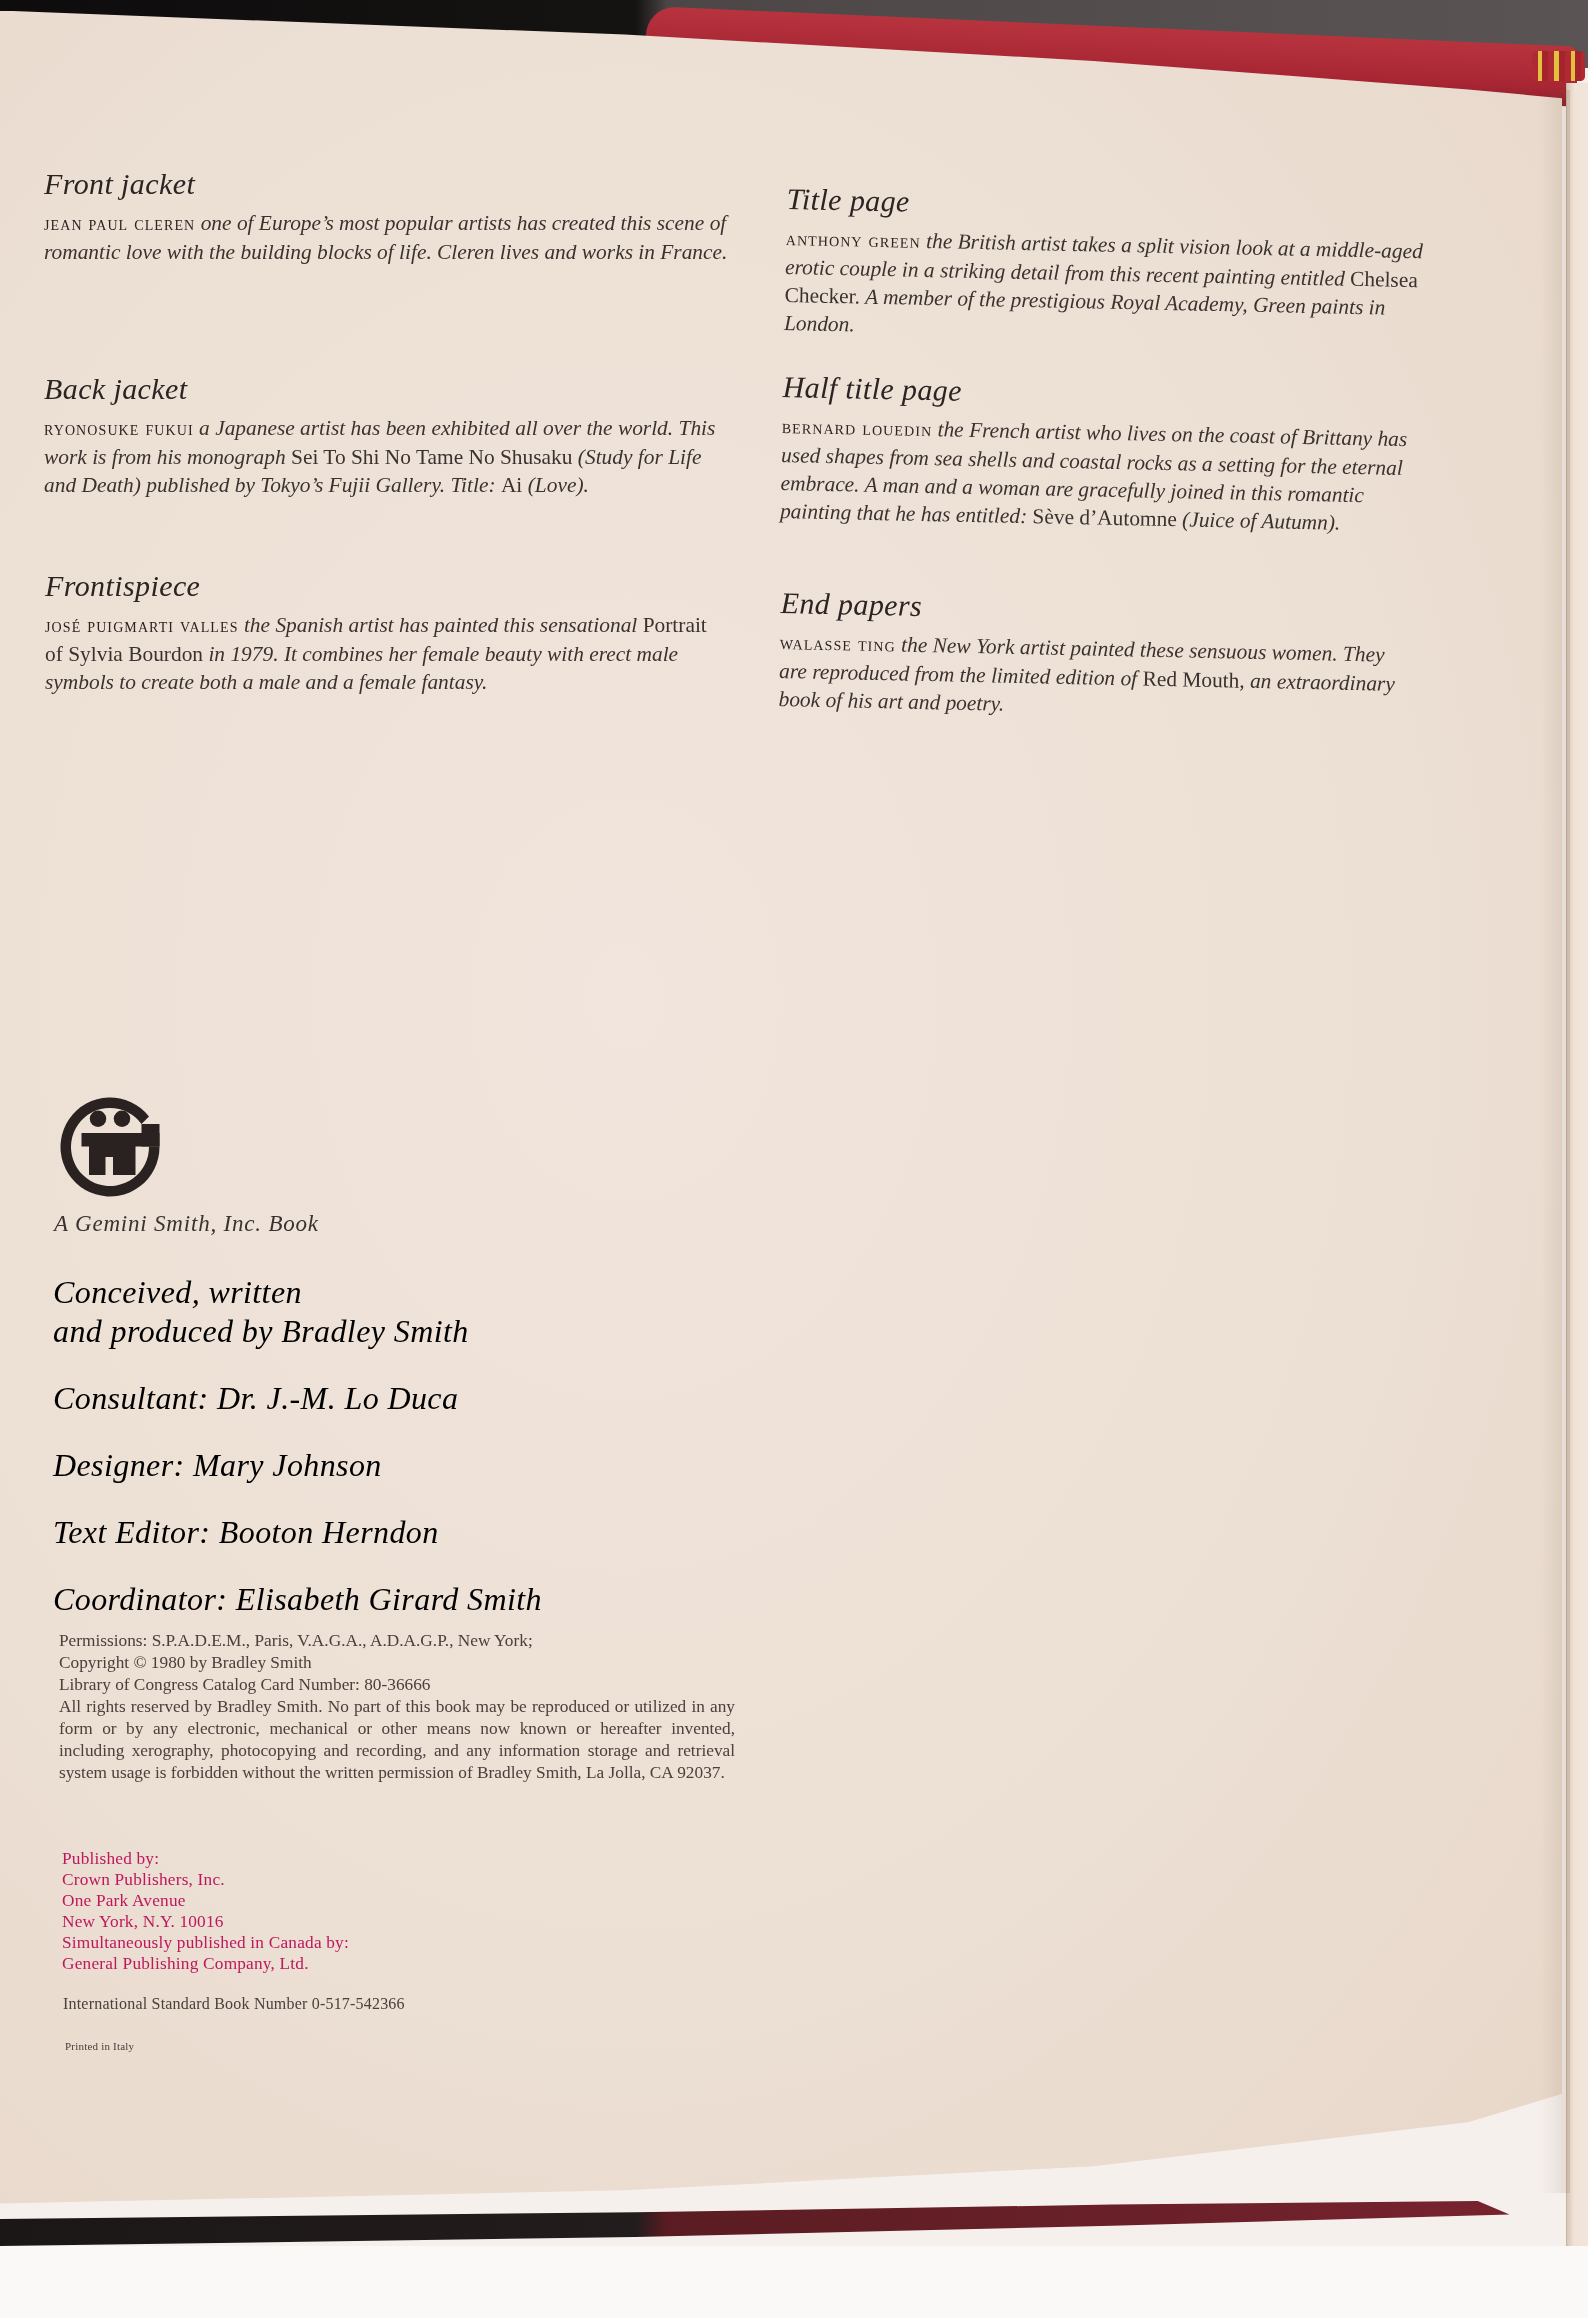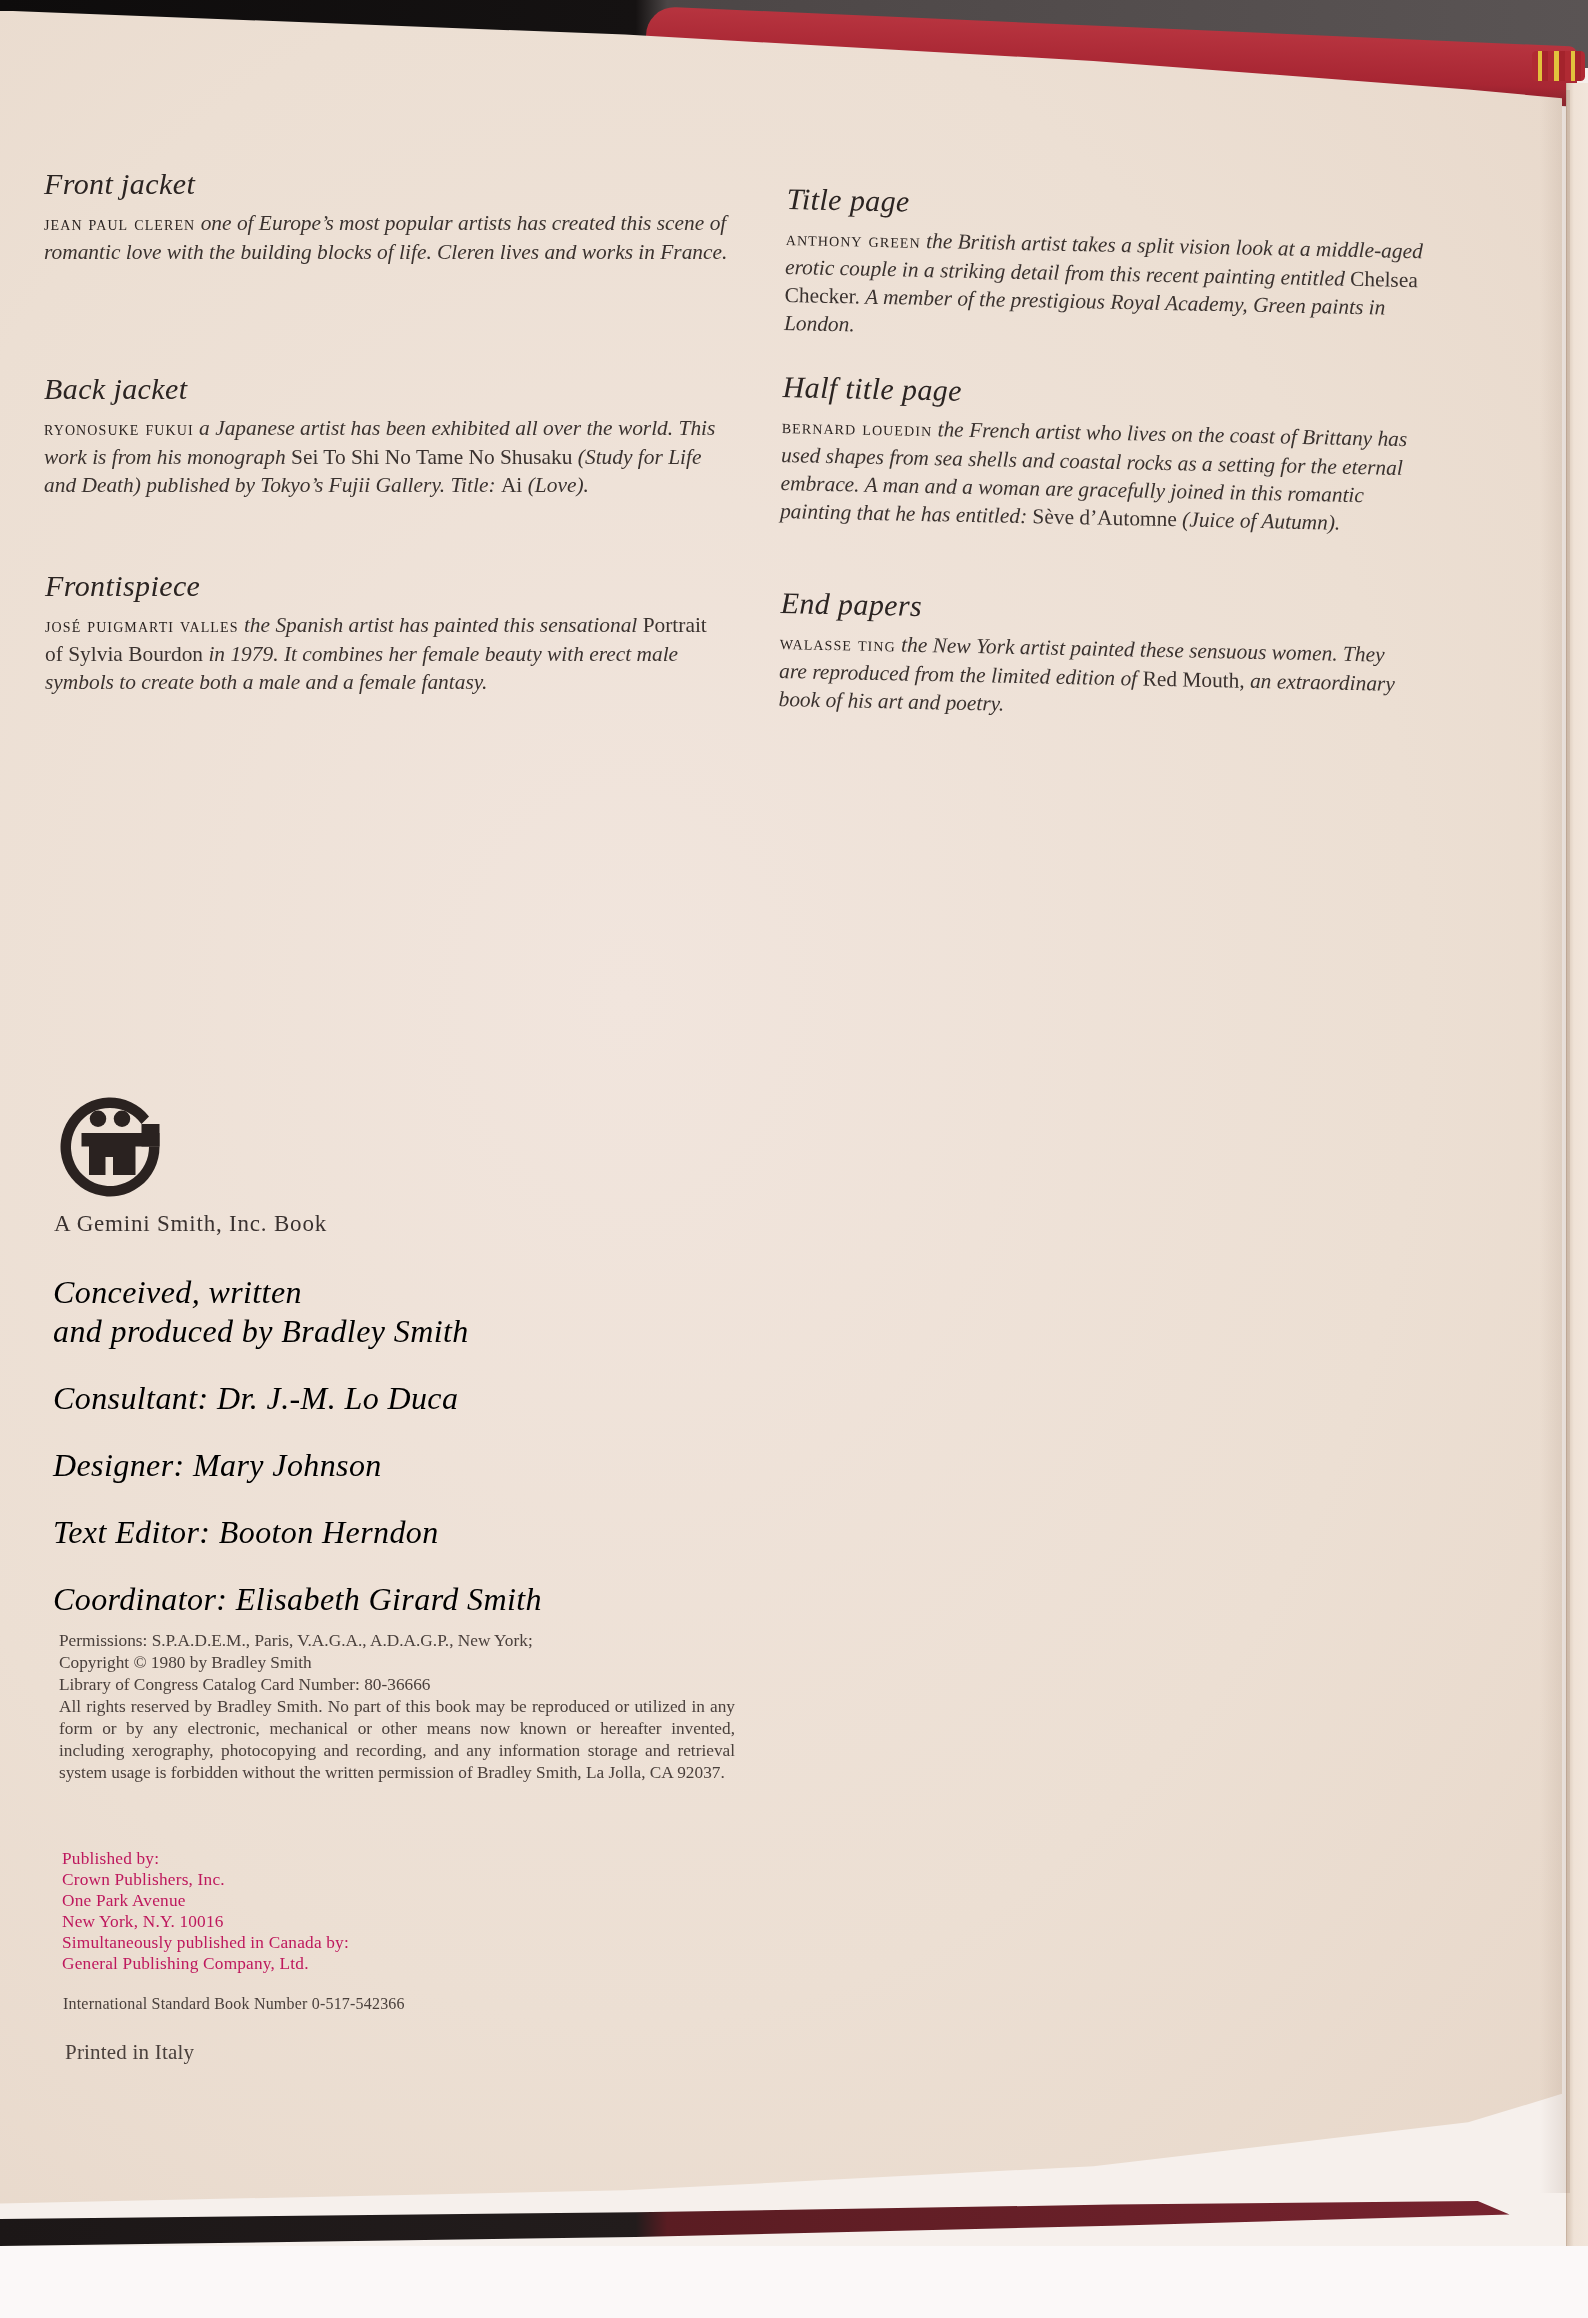--- a/index.html
+++ b/index.html
@@ -60,40 +60,40 @@
   }
   .entry .artist {
     font-style: normal; font-variant: small-caps; text-transform: lowercase;
     font-size: 19.5px; letter-spacing: 1.1px; color: #2b2422;
   }
   .entry .roman { font-style: normal; }
   .col-right { transform: rotate(1.2deg); transform-origin: left top; }
 
   .logo { position: absolute; left: 53px; top: 1085px; width: 114px; height: 114px; }
   .imprint {
-    position: absolute; left: 54px; top: 1211px; font-size: 23px;
+    position: absolute; left: 54px; top: 1211px; font-style: italic; font-size: 23px;
     color: #3a3230; letter-spacing: 0.8px;
   }
   .credits { position: absolute; left: 53px; top: 1273px; }
   .credits div {
     font-style: italic; font-size: 32px; line-height: 39px; color: #000000;
     letter-spacing: 0.4px;
   }
   .credits .gap { margin-top: 28px; }
 
   .legal {
     position: absolute; left: 59px; top: 1630px; width: 676px;
     font-size: 17.3px; line-height: 22px; color: #4a403c; text-align: justify;
   }
   .publisher {
     position: absolute; left: 62px; top: 1848px; font-size: 17.3px; line-height: 21px; color: #be185d;
     letter-spacing: 0.2px;
   }
   .isbn { position: absolute; left: 63px; top: 1995px; font-size: 16px; color: #4a403c; letter-spacing: 0.2px; }
-  .printed { position: absolute; left: 65px; top: 2040px; font-size: 21px; color: #4a403c; letter-spacing: 0.2px; }
+  .printed { position: absolute; left: 65px; top: 2040px; font-size: 11px; color: #4a403c; letter-spacing: 0.2px; }
 </style>
 </head>
 <body>
 
 <div class="backdrop-top"></div>
 <div class="cover-red-top"></div>
 <div class="headband"></div>
 <div class="right-leaf"></div>
 <div class="page"></div>
 <div class="gutter-shadow"></div>

